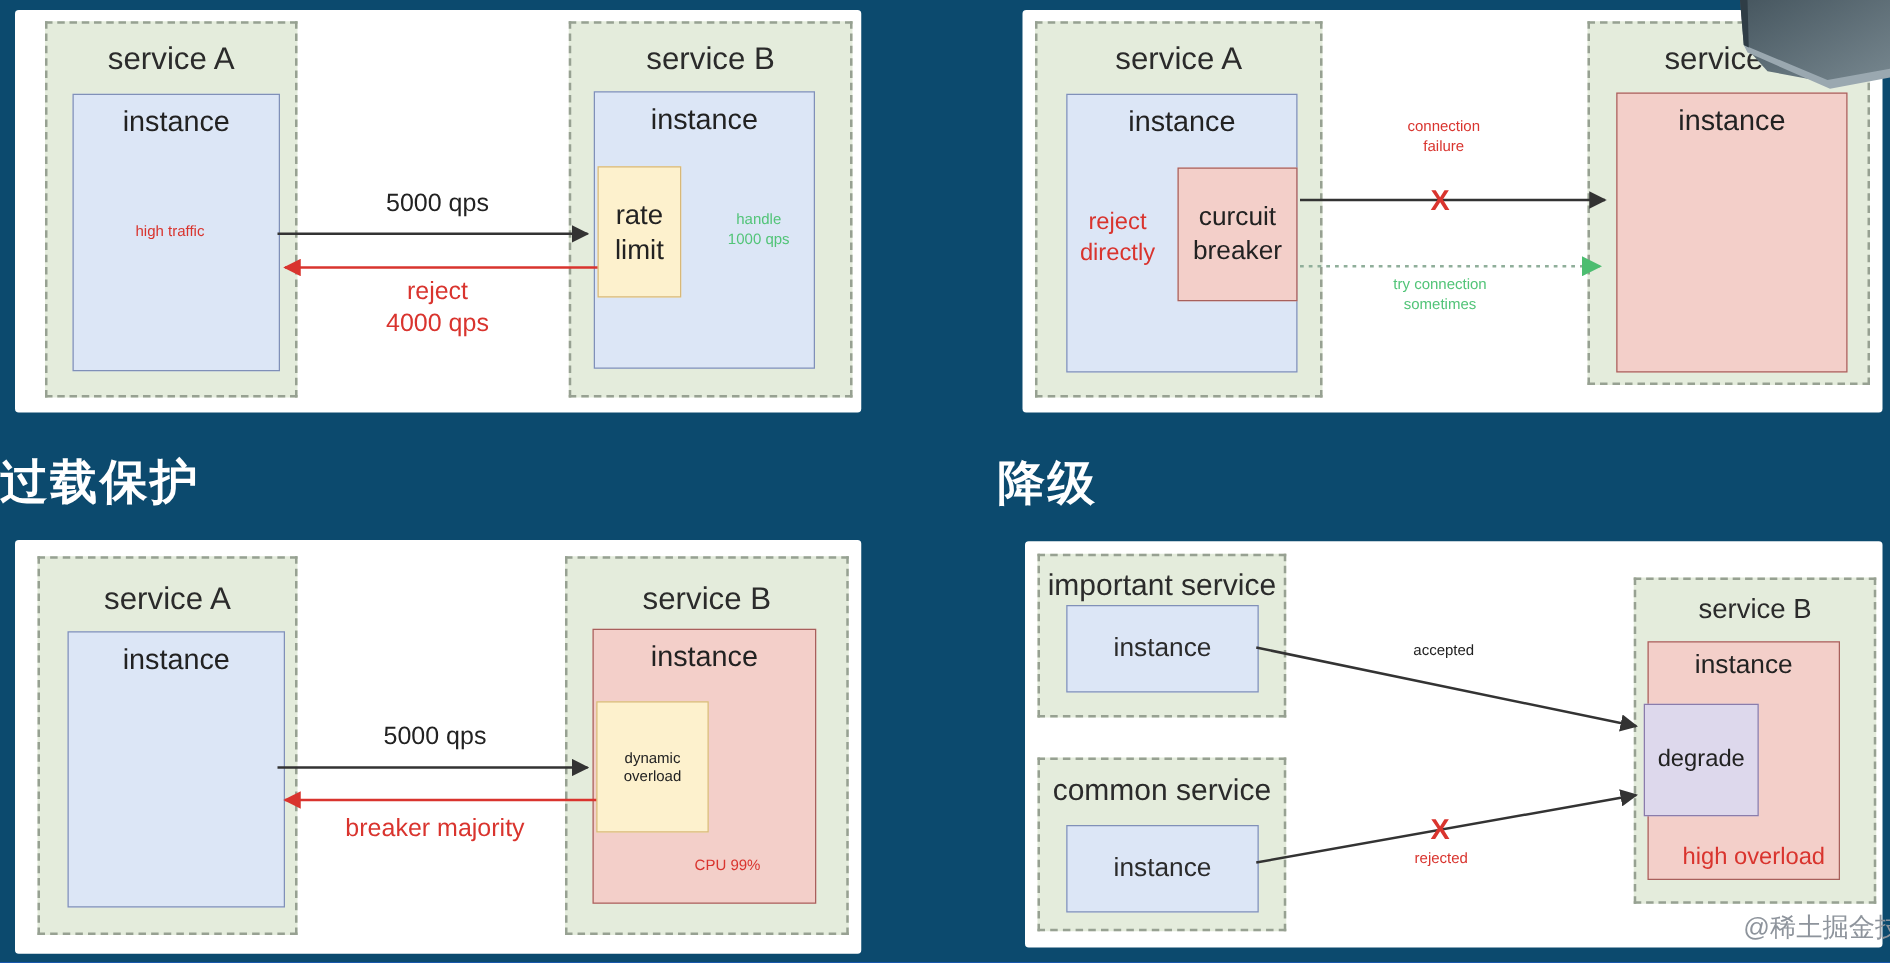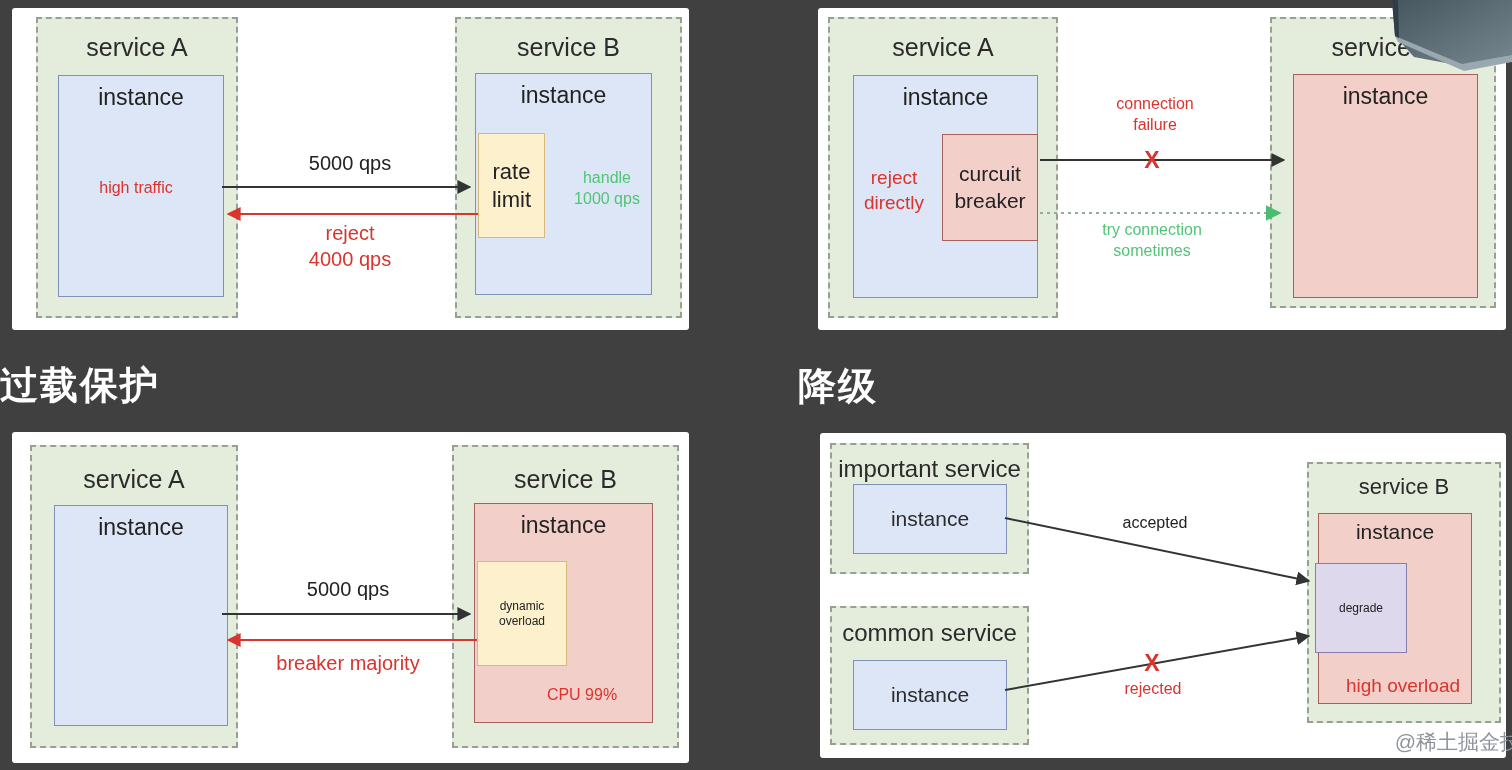--- a/index.html
+++ b/index.html
@@ -1,39 +1,39 @@
 <!DOCTYPE html>
 <html><head>
 <meta charset="utf-8">
 <style>
   html,body{margin:0;padding:0;background:#2365dd;}
-  .stage{position:relative;width:1512px;height:770px;overflow:hidden;background:#404040;
+  .stage{position:relative;width:1512px;height:770px;overflow:hidden;background:#0c4a6e;
          font-family:"Liberation Sans","DejaVu Sans",sans-serif;color:#2b2b2b;}
   .panel{position:absolute;background:#ffffff;border-radius:3px;}
   .svc{position:absolute;background:#e4ecdc;border:2px dashed #97a192;box-sizing:border-box;}
   .svc-title{position:absolute;left:0;right:0;text-align:center;font-size:25px;color:#2b2b2b;}
   .svc-title.small{font-size:24px;}
   .svc-title.mid{font-size:22px;}
   .inst{position:absolute;box-sizing:border-box;}
   .inst.blue{background:#dce6f6;border:1px solid #8090b8;}
   .inst.pink{background:#f3cfc9;border:1px solid #a8605c;}
   .inst-lbl{position:absolute;top:8px;left:0;right:0;text-align:center;font-size:23px;color:#222;}
   .inst-lbl.small{font-size:21px;top:6px;}
   .featbox{position:absolute;display:flex;align-items:center;justify-content:center;
            text-align:center;box-sizing:border-box;white-space:pre-line;line-height:1.25;}
   .ybox{background:#fdf1cd;border:1px solid #d8b878;font-size:22px;color:#222;}
   .ybox.sm{font-size:12px;}
   .cbox{background:#f3cfc9;border:1px solid #a8605c;font-size:21px;color:#222;}
-  .pbox{background:#ddd8ec;border:1px solid #8a7cab;font-size:12px;color:#222;}
+  .pbox{background:#ddd8ec;border:1px solid #8a7cab;font-size:19px;color:#222;}
   .lbl{position:absolute;text-align:center;white-space:pre-line;line-height:1.3;}
   .red{color:#d9342e;}
   .green{color:#52c478;}
   .dark{color:#222;}
   .big{font-size:20px;}
-  .med{font-size:16px;}
+  .med{font-size:12px;}
   .sm19{font-size:19px;}
   .xmark{font-size:23px;font-weight:600;color:#d9342e;}
   .overlay{position:absolute;left:0;top:0;pointer-events:none;}
   .section-title{position:absolute;color:#ffffff;font-size:38px;font-weight:600;letter-spacing:2px;}
   .watermark{position:absolute;left:1389px;top:728px;width:195px;text-align:right;
              font-size:21px;color:#8e949c;z-index:6;}
   .cam{position:absolute;left:1385px;top:0;z-index:7;}
 </style>
 </head>
 <body>

